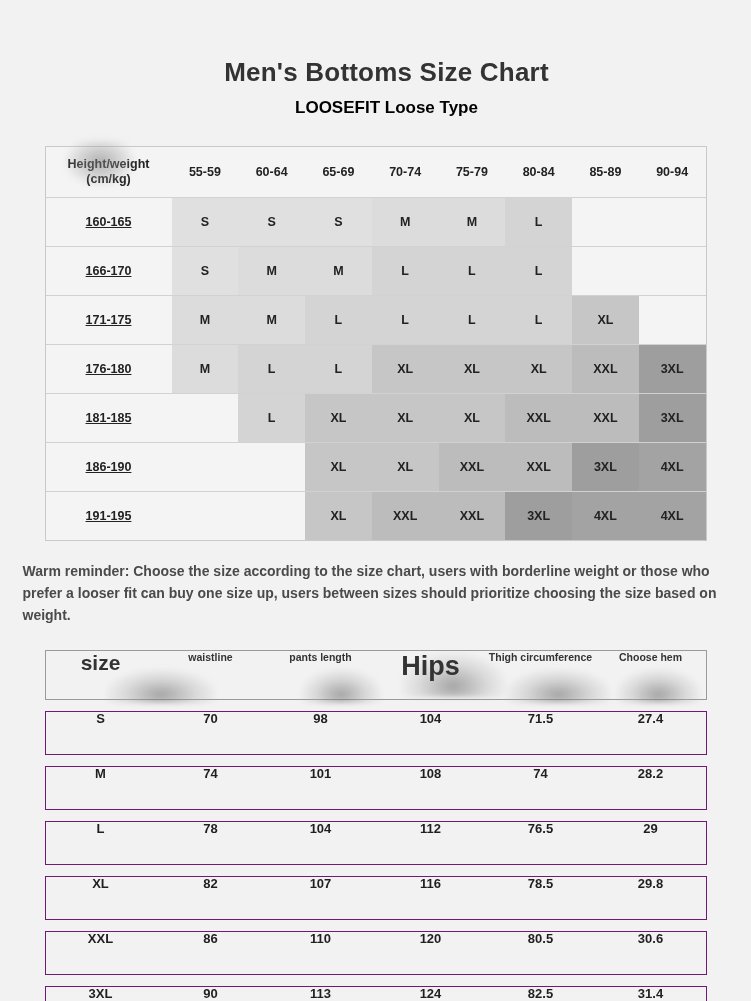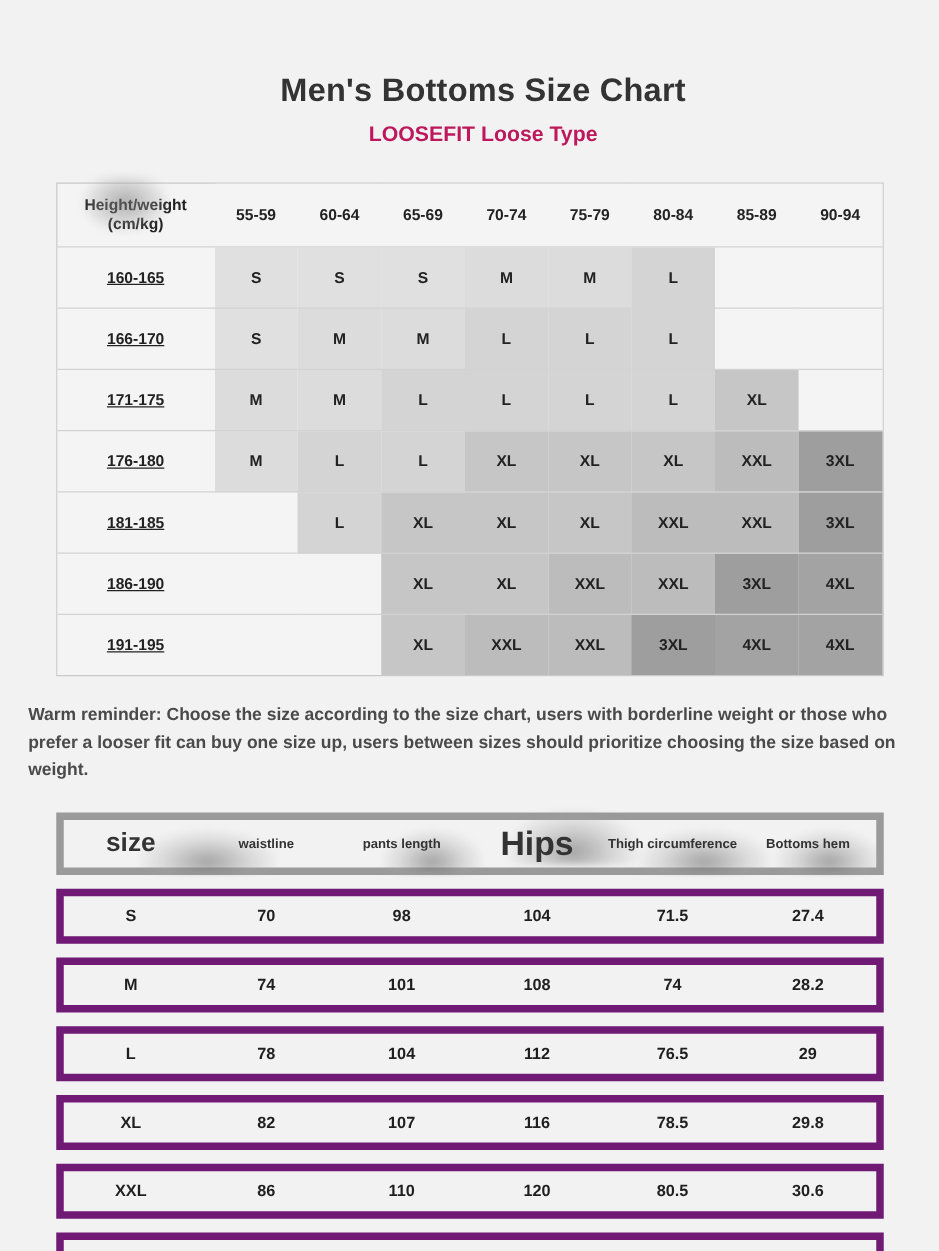--- a/index.html
+++ b/index.html
@@ -24,21 +24,21 @@
     font-size: 26px;
     font-weight: bold;
     letter-spacing: 0.2px;
     color: #333333;
     line-height: 1.15;
   }
   .sub-title {
     margin-top: 10px;
     font-size: 17px;
     font-weight: bold;
-    color: #be185d;
+    color: #000000;
     line-height: 1.2;
   }
 
   
   .grid-wrap {
     margin: 28px auto 0 auto;
     width: 662px;
     border: 1px solid #c9c9c9;
     background: #f4f4f4;
     box-sizing: border-box;
@@ -102,22 +102,21 @@
     font-weight: bold;
   }
 
   
   .meas {
     margin: 24px auto 0 auto;
     width: 662px;
   }
   .meas-row {
     display: flex;
-    align-items: center;
-    border: 6px solid #701a75;
+    border: 1px solid #701a75;
     background: #f2f2f2;
     height: 44px;
     margin-bottom: 11px;
     box-sizing: border-box;
   }
   .meas-row.head {
     height: 50px;
     border-color: #9a9a9a;
     position: relative;
   }
@@ -264,21 +263,21 @@
 
   <div class="reminder">Warm reminder: Choose the size according to the size chart, users with borderline weight or those who prefer a looser fit can buy one size up, users between sizes should prioritize choosing the size based on weight.</div>
 
   <div class="meas">
     <div class="meas-row head">
       <div class="cell big-size">size</div>
       <div class="cell">waistline</div>
       <div class="cell">pants length</div>
       <div class="cell big-hips">Hips</div>
       <div class="cell">Thigh circumference</div>
-      <div class="cell">Bottoms hem</div>
+      <div class="cell">Choose hem</div>
       <span class="sm2" style="left:60px;width:110px;"></span>
       <span class="sm2" style="left:255px;width:80px;"></span>
       <span class="sm2" style="left:355px;width:105px;height:44px;bottom:2px;"></span>
       <span class="sm2" style="left:460px;width:105px;"></span>
       <span class="sm2" style="left:570px;width:85px;"></span>
     </div>
     <div id="meas-body">
         <div class="meas-row">
           <div class="cell">S</div>
           <div class="cell">70</div>

